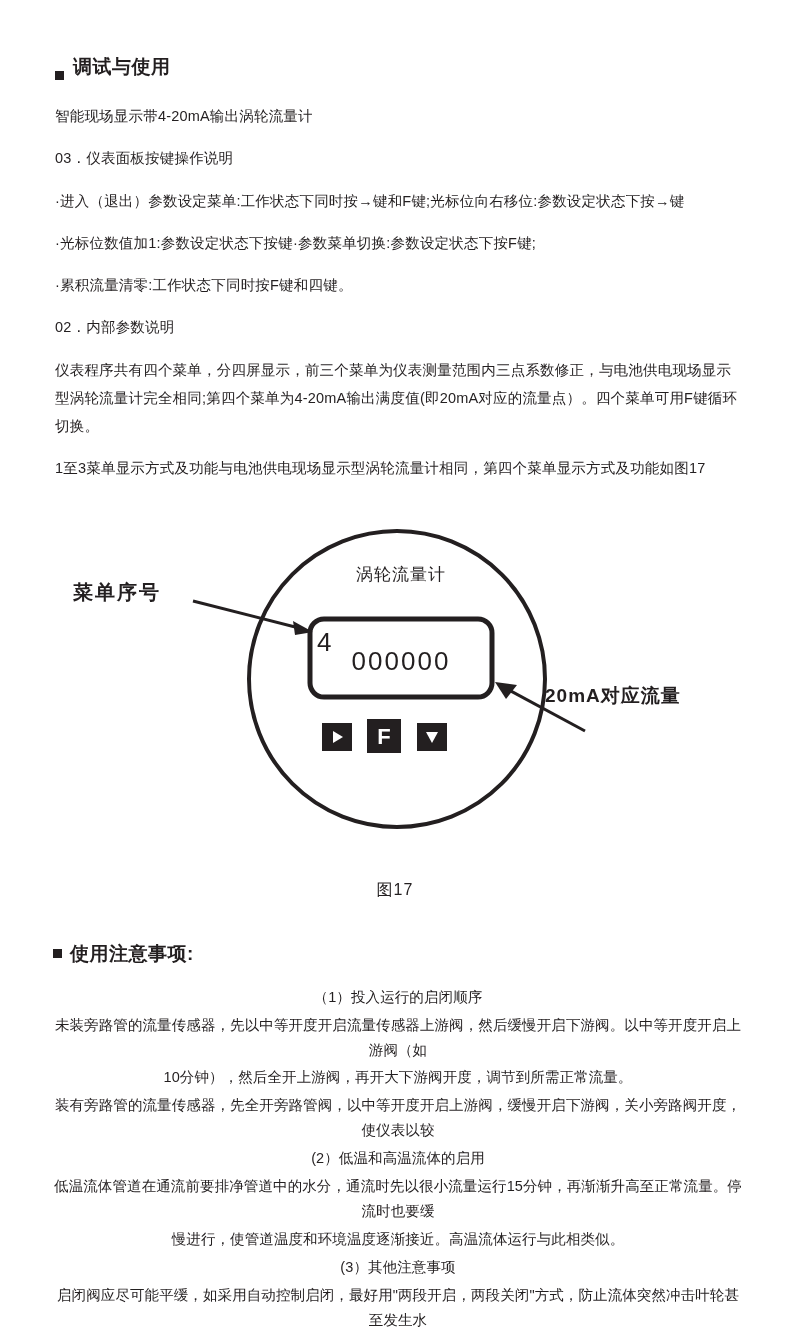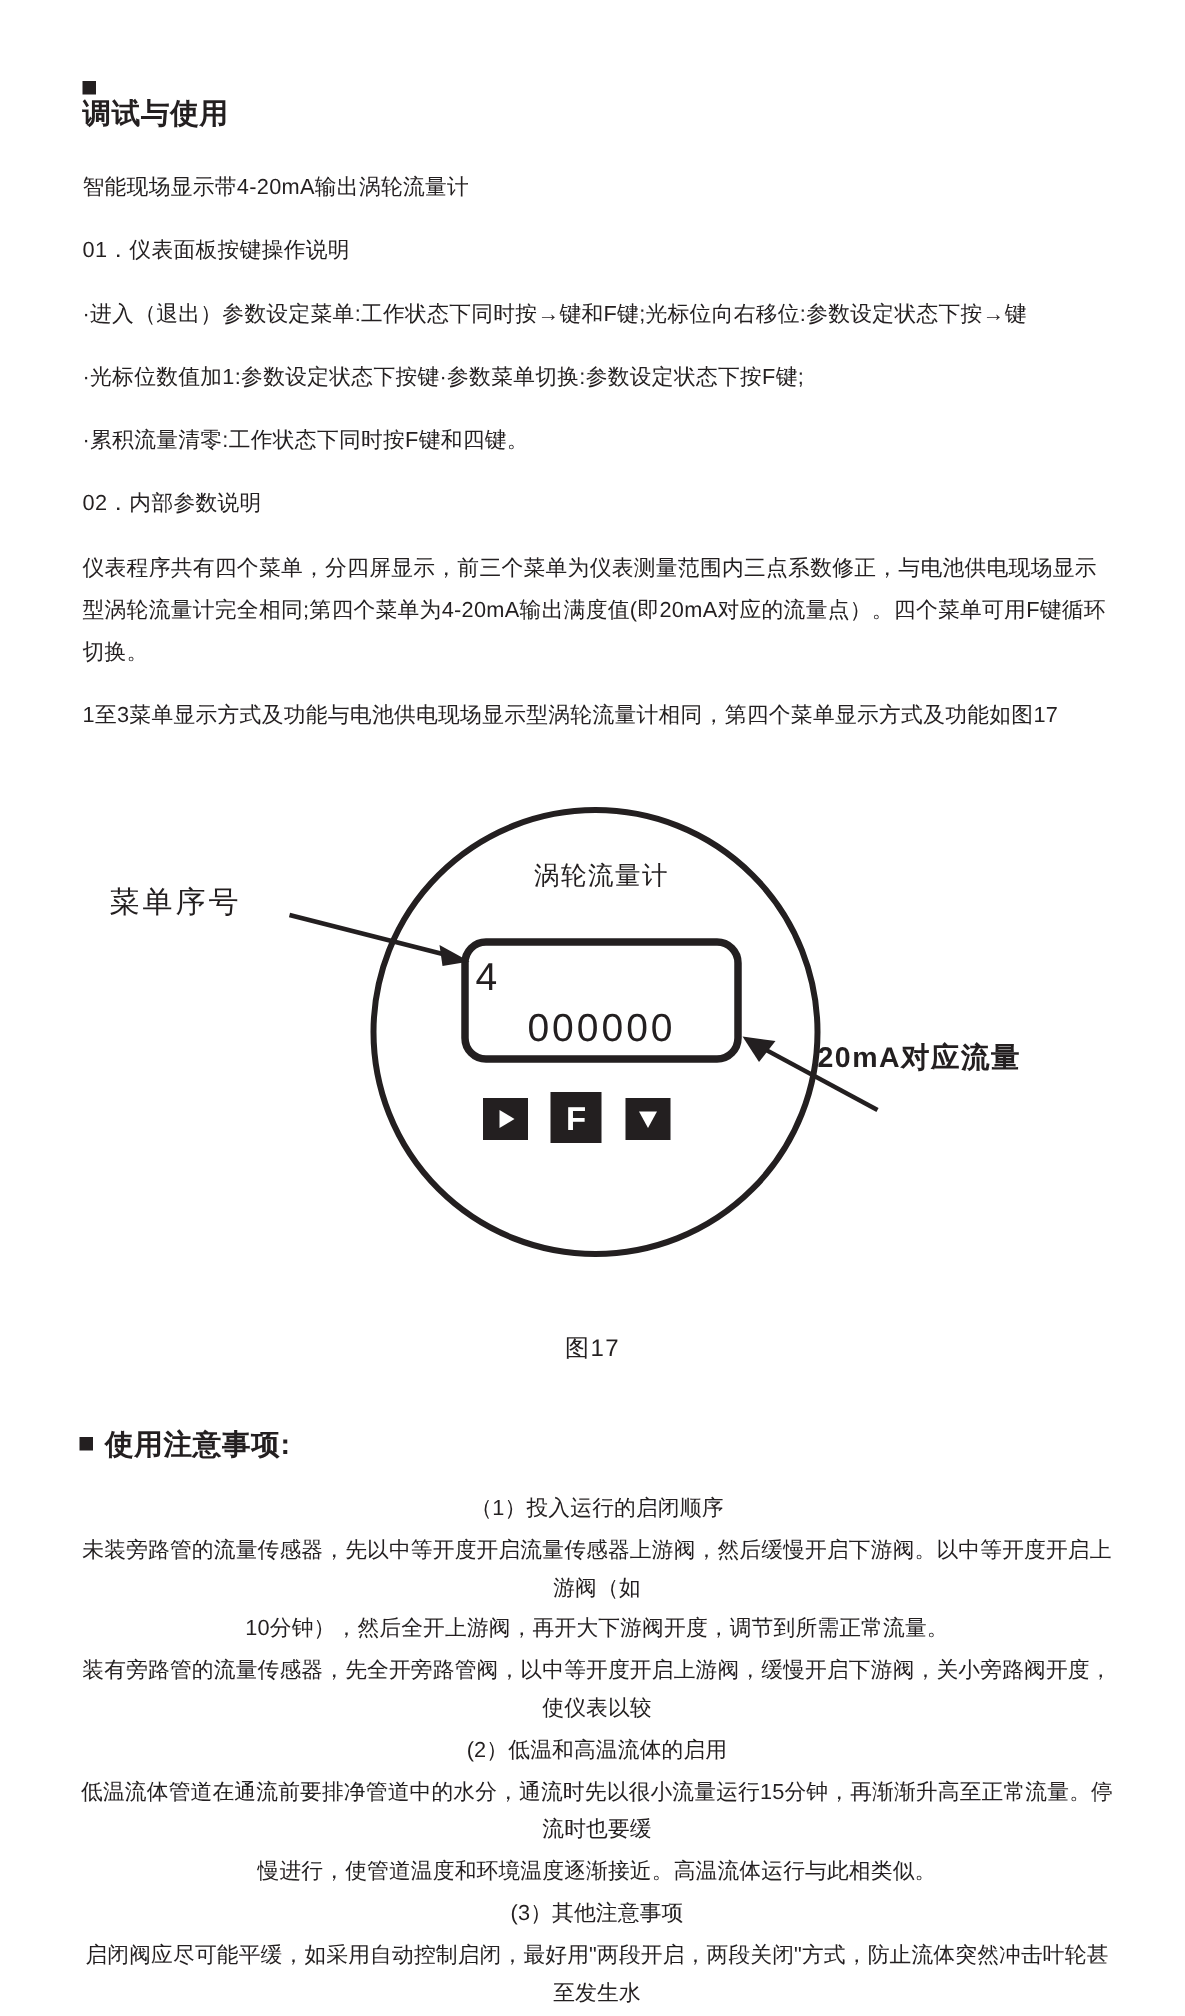--- a/index.html
+++ b/index.html
@@ -17,26 +17,25 @@
   }
   .page {
     position: relative;
     width: 790px;
     height: 1344px;
     box-sizing: border-box;
     padding: 40px 45px 0 45px;
   }
   .section-heading {
     display: flex;
-    align-items: flex-start;
+    align-items: flex-end;
     font-size: 19px;
     font-weight: bold;
     margin: 14px 0 22px 10px;
     letter-spacing: 0.5px;
-    flex-direction: column;
   }
   .section-heading .bullet {
     display: inline-block;
     width: 9px;
     height: 9px;
     background: #231f20;
     margin-right: 9px;
   }
   .para {
     font-size: 14.5px;
@@ -64,21 +63,21 @@
     text-align: center;
     font-size: 16px;
     margin-top: 19px;
     letter-spacing: 1px;
   }
   .label-left {
     position: absolute;
     left: 28px;
     top: 78px;
     font-size: 20px;
-    font-weight: normal;
+    font-weight: bold;
     letter-spacing: 2px;
   }
   .label-right {
     position: absolute;
     left: 500px;
     top: 182px;
     font-size: 19px;
     font-weight: bold;
     letter-spacing: 1px;
   }
@@ -107,21 +106,21 @@
 <body>
 
 <div class="page">
 
   <div class="section-heading">
     <span class="bullet"></span>
     <span>调试与使用</span>
   </div>
 
   <p class="para">智能现场显示带4-20mA输出涡轮流量计</p>
-  <p class="para">01．仪表面板按键操作说明</p>
+  <p class="para">03．仪表面板按键操作说明</p>
   <p class="para">·进入（退出）参数设定菜单:工作状态下同时按→键和F键;光标位向右移位:参数设定状态下按→键</p>
   <p class="para">·光标位数值加1:参数设定状态下按键·参数菜单切换:参数设定状态下按F键;</p>
   <p class="para">·累积流量清零:工作状态下同时按F键和四键。</p>
   <p class="para">02．内部参数说明</p>
   <p class="para">仪表程序共有四个菜单，分四屏显示，前三个菜单为仪表测量范围内三点系数修正，与电池供电现场显示型涡轮流量计完全相同;第四个菜单为4-20mA输出满度值(即20mA对应的流量点）。四个菜单可用F键循环切换。</p>
   <p class="para">1至3菜单显示方式及功能与电池供电现场显示型涡轮流量计相同，第四个菜单显示方式及功能如图17</p>
 
   <div class="fig-wrap">
     <svg class="fig" width="700" height="360" viewBox="0 0 700 360">
 
@@ -143,21 +142,21 @@
       <text x="339" y="243" fill="#ffffff" font-family="Liberation Sans, sans-serif" font-size="22" font-weight="bold" text-anchor="middle">F</text>
     </svg>
 
     <div class="label-left">菜单序号</div>
     <div class="label-right">20mA对应流量</div>
 
     <div style="position:absolute; left:265px; top:62px; width:182px; text-align:center; font-size:17px; letter-spacing:1px;">涡轮流量计</div>
 
     <div style="position:absolute; left:272px; top:126px; font-size:26px;">4</div>
 
-    <div style="position:absolute; left:265px; top:160px; width:182px; text-align:center; font-size:26px; letter-spacing:2px;">000000</div>
+    <div style="position:absolute; left:265px; top:145px; width:182px; text-align:center; font-size:26px; letter-spacing:2px;">000000</div>
   </div>
 
   <div class="fig-caption">图17</div>
 
   <div class="heading2">
     <span class="bullet"></span>
     <span>使用注意事项:</span>
   </div>
 
   <div class="notes">

